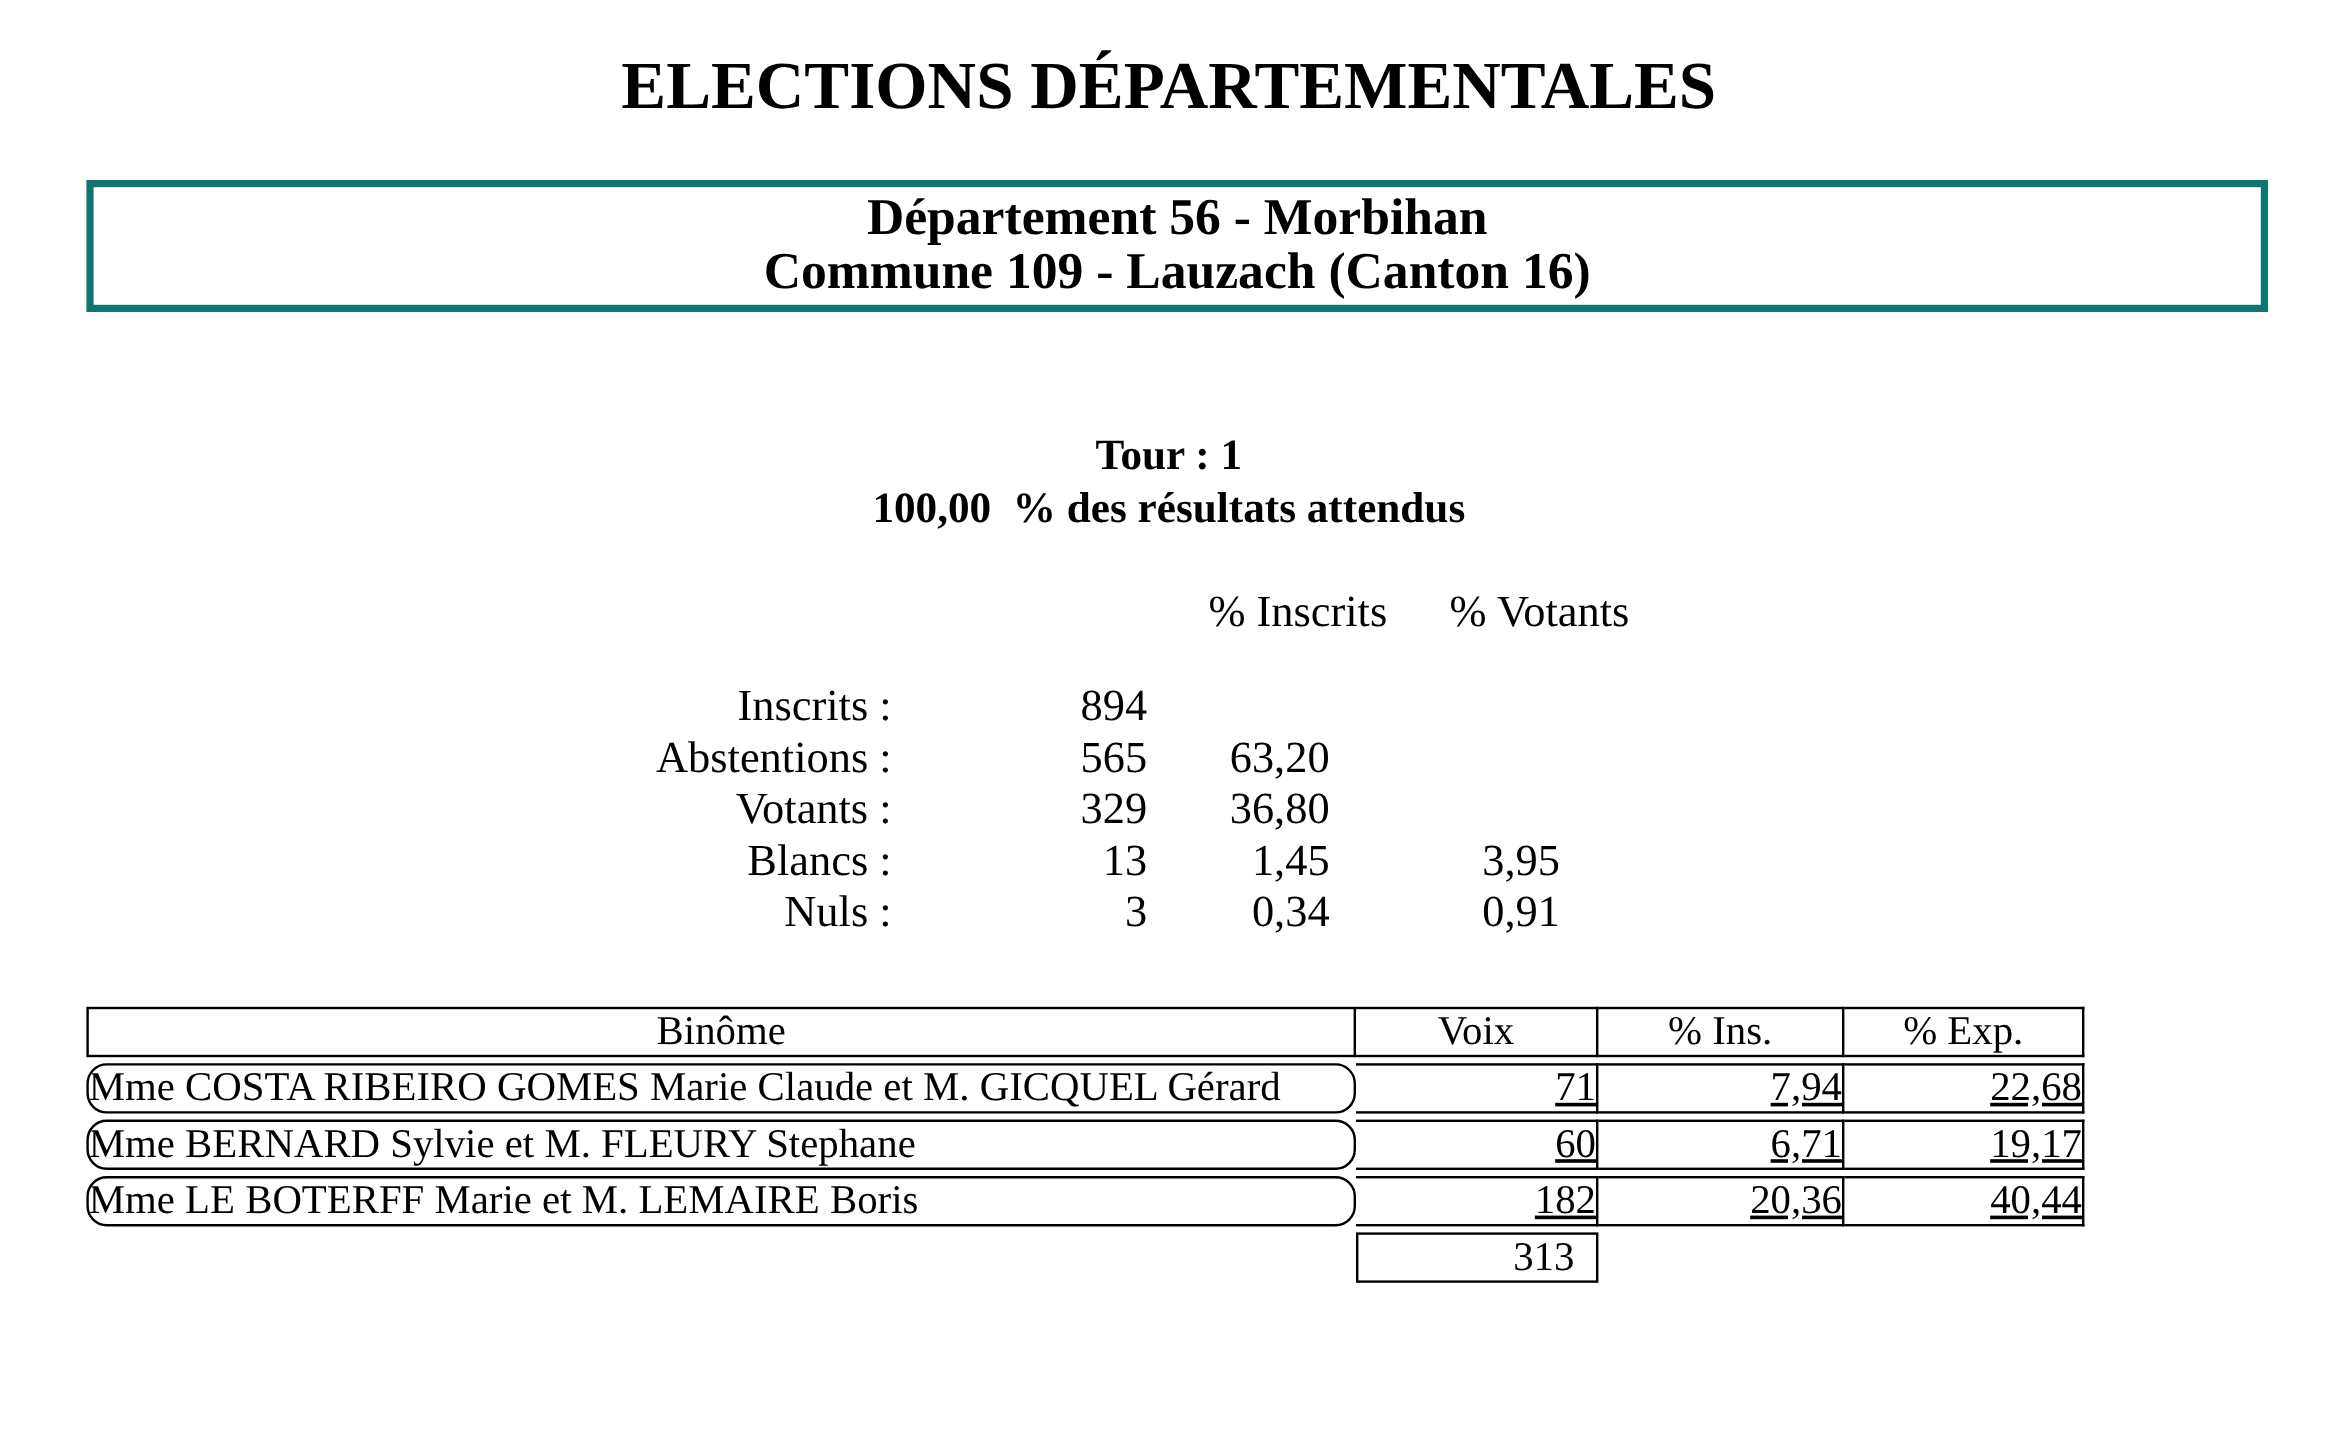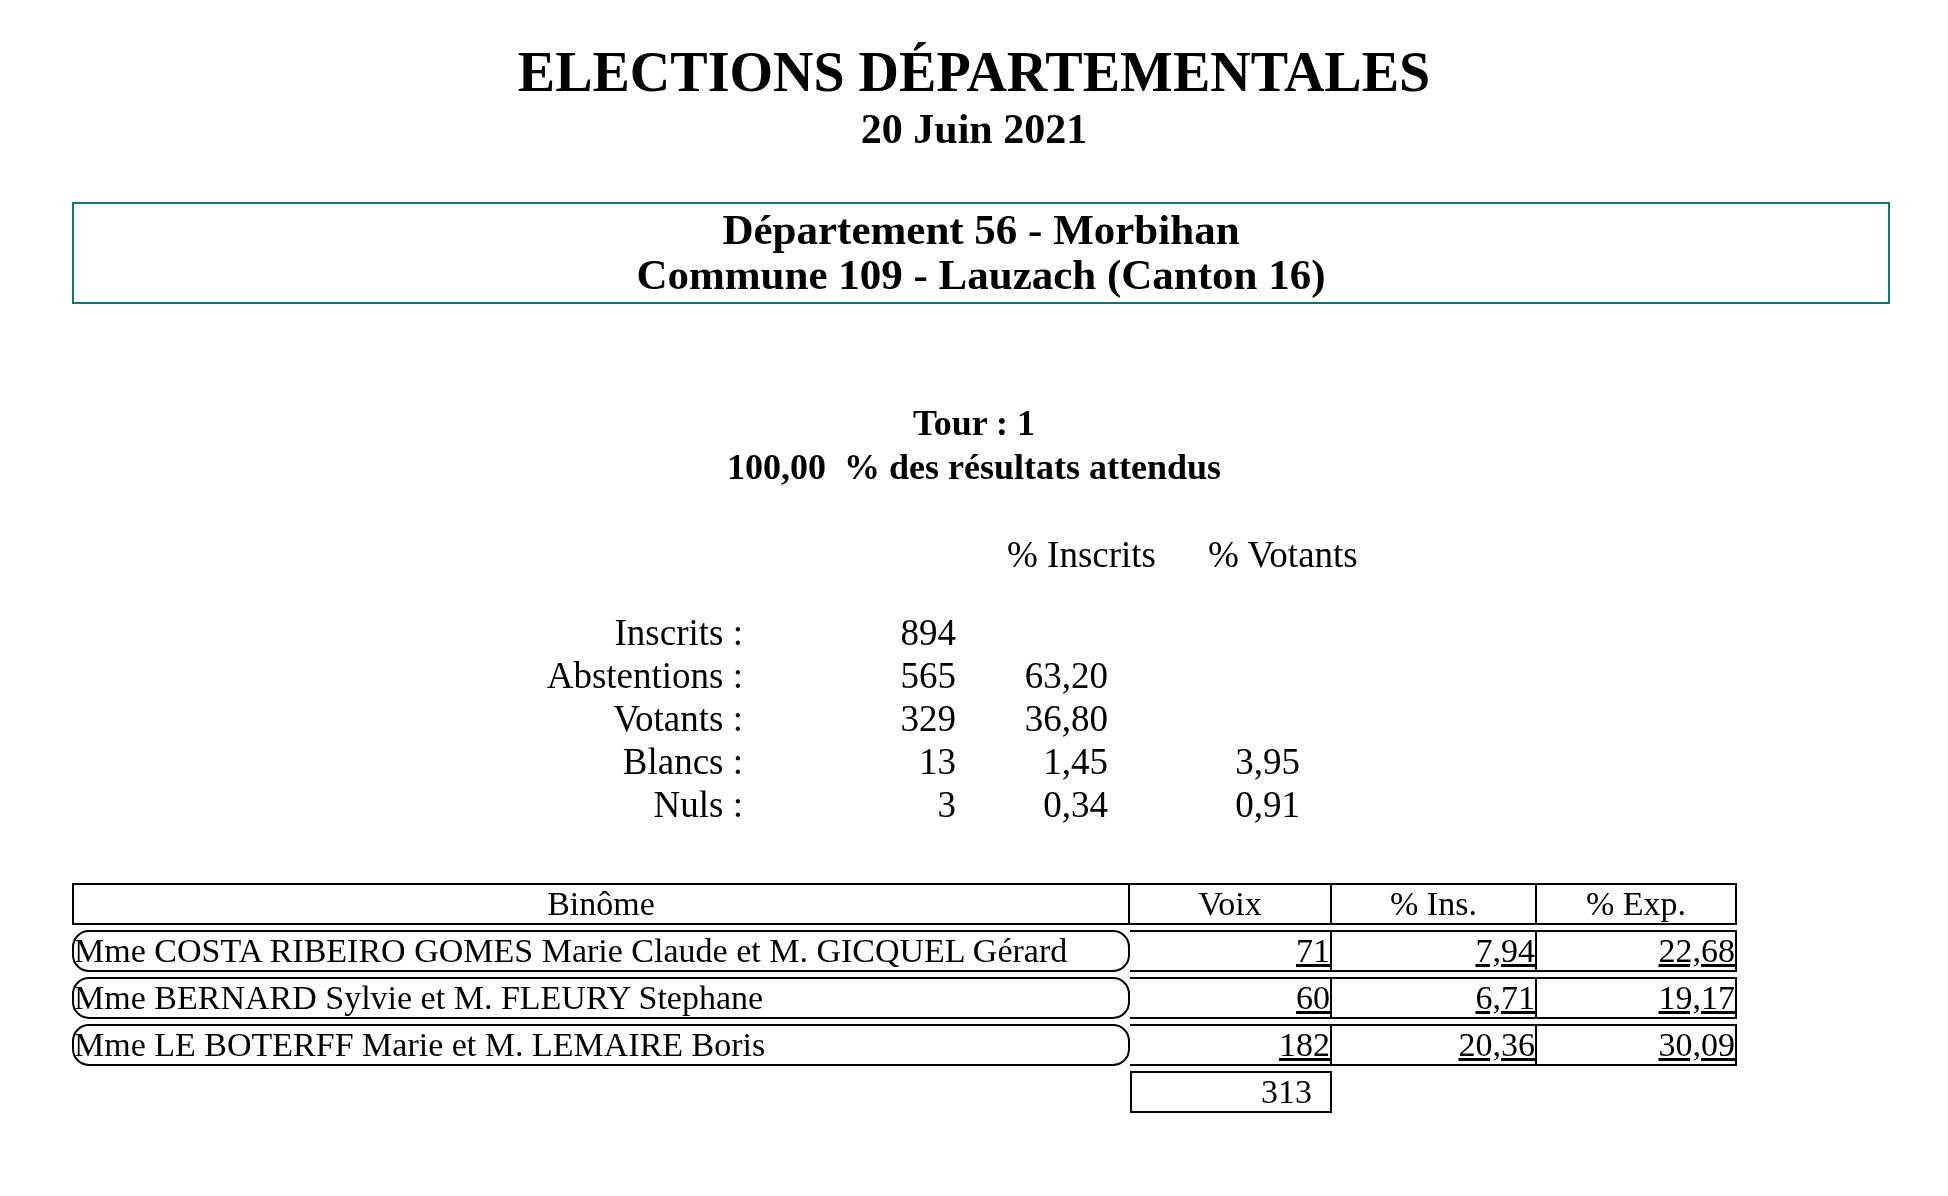--- a/index.html
+++ b/index.html
@@ -26,21 +26,21 @@
   .date {
     margin-top: 6px;
     text-align: center;
     font-size: 42px;
     font-weight: bold;
     line-height: 1.1;
   }
   .loc-box {
     box-sizing: border-box;
     margin: 50px 58px 0 72px; 
-    border: 2px solid #0f766e;
+    border: 6px solid #0f766e;
     padding: 3px 0 5px 0;
     text-align: center;
     font-size: 43px;
     font-weight: bold;
     line-height: 1.05;
   }
   .tour {
     margin-top: 98px;
     text-align: center;
     font-size: 36px;
@@ -103,21 +103,20 @@
     text-align: right;
     padding-right: 18px;
   }
 </style>
 </head>
 <body>
 
 <div class="page">
 
   <div class="title">ELECTIONS DÉPARTEMENTALES</div>
-  <div class="date">20 Juin 2021</div>
 
   <div class="loc-box">
     <div>Département 56 - Morbihan</div>
     <div>Commune 109 - Lauzach (Canton 16)</div>
   </div>
 
   <div class="tour">
     <div>Tour : 1</div>
     <div class="pre">100,00  % des résultats attendus</div>
   </div>
@@ -191,21 +190,21 @@
       <tr>
         <td class="name-cell">Mme BERNARD Sylvie et M. FLEURY Stephane</td>
         <td class="num-cell">60</td>
         <td class="num-cell">6,71</td>
         <td class="num-cell">19,17</td>
       </tr>
       <tr>
         <td class="name-cell">Mme LE BOTERFF Marie et M. LEMAIRE Boris</td>
         <td class="num-cell">182</td>
         <td class="num-cell">20,36</td>
-        <td class="num-cell">30,09</td>
+        <td class="num-cell">40,44</td>
       </tr>
       <tr class="total-row">
         <td></td>
         <td class="total-cell">313</td>
         <td></td>
         <td></td>
       </tr>
     </tbody>
   </table>
 

